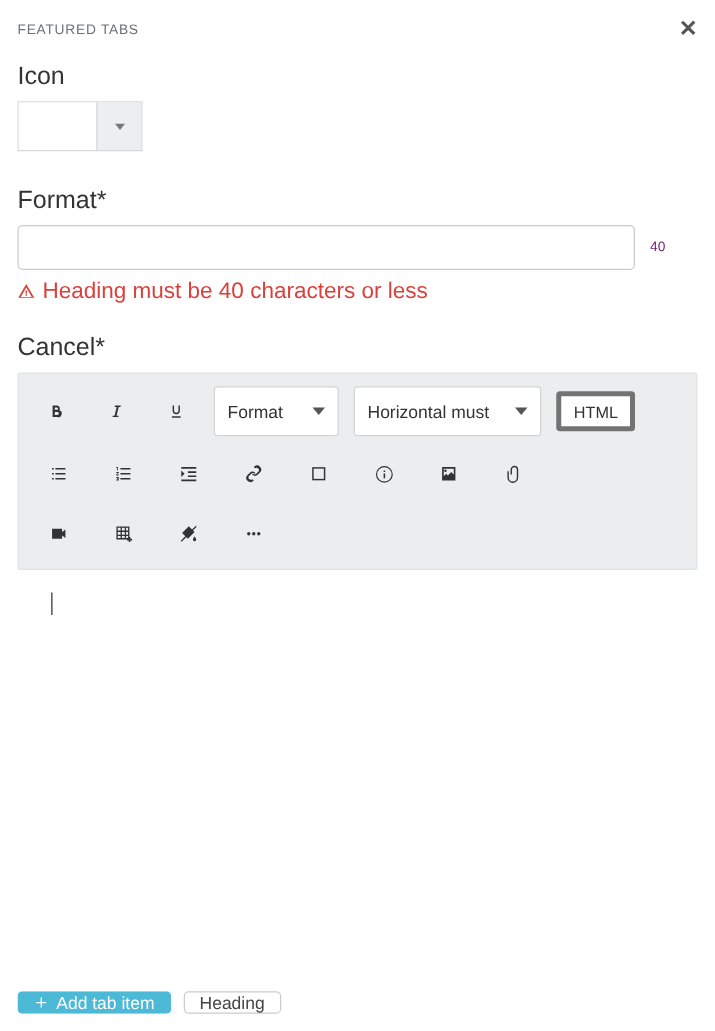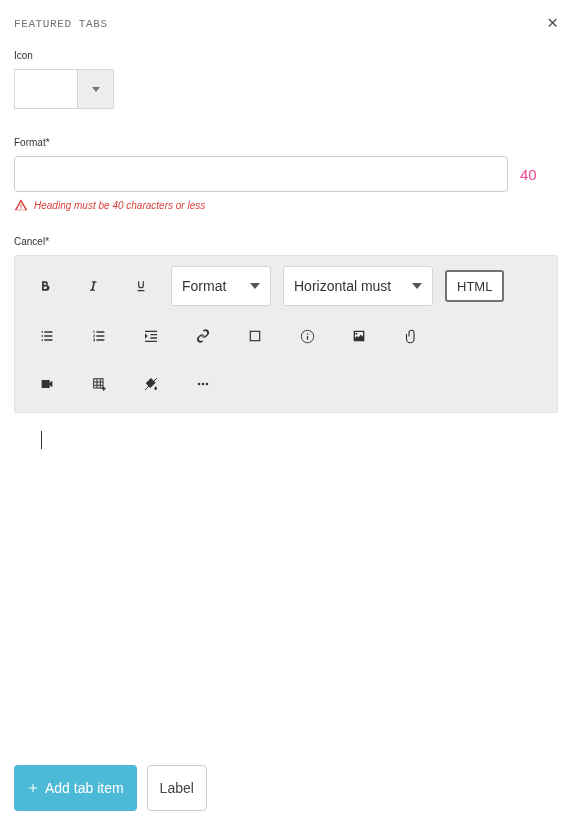--- a/index.html
+++ b/index.html
@@ -13,38 +13,37 @@
     height: 825px;
     position: relative;
   }
   .container {
     padding: 14px;
   }
   .header-row {
     display: flex;
     justify-content: space-between;
     align-items: flex-start;
-    font-family: Liberation Mono, monospace;
   }
   .section-title {
     font-size: 11px;
     letter-spacing: 0.6px;
     color: #6b7177;
     text-transform: uppercase;
     margin: 4px 0 20px 0;
   }
   .close-x {
     font-size: 18px;
     color: #555;
     cursor: pointer;
     line-height: 1;
     font-weight: bold;
   }
   .field-label {
-    font-size: 10px;
+    font-size: 20px;
     color: #333;
     margin-bottom: 8px;
     display: block;
   }
   .icon-picker {
     display: inline-flex;
     border: 1px solid #d7d7d7;
     height: 40px;
     margin-bottom: 28px;
   }
@@ -68,31 +67,30 @@
   }
   .label-input {
     flex: 0 0 494px;
     height: 36px;
     border: 1px solid #ccc;
     border-radius: 4px;
     padding: 0 10px;
     font-size: 14px;
   }
   .char-count {
-    color: #ec4899;
-    font-size: 15px;
+    color: #701a75;
+    font-size: 11px;
   }
   .error-row {
     display: flex;
     align-items: center;
     gap: 6px;
     color: #d9413c;
-    font-size: 10px;
+    font-size: 18px;
     margin-bottom: 24px;
-    font-style: italic;
   }
   .error-row svg { flex-shrink: 0; }
   .toolbar {
     background: #ebedee;
     border: 1px solid #e0e2e3;
     border-radius: 2px;
     padding: 10px 6px;
     display: flex;
     flex-wrap: wrap;
     align-items: center;
@@ -120,21 +118,21 @@
     gap: 14px;
     font-size: 14px;
     color: #333;
     margin: 0 6px;
     cursor: pointer;
   }
   .tselect.format { width: 100px; }
   .tselect.hr { width: 150px; }
   .html-btn {
     background: #fff;
-    border: 2px solid #737373;
+    border: 4px solid #737373;
     border-radius: 3px;
     height: 32px;
     padding: 0 10px;
     font-size: 13px;
     display: flex;
     align-items: center;
     margin-left: 6px;
     cursor: pointer;
   }
   .toolbar-row2 {
@@ -157,21 +155,21 @@
   }
   @keyframes blink { 50% { opacity: 0; } }
   .footer {
     position: absolute;
     left: 14px;
     bottom: 14px;
     display: flex;
     gap: 10px;
   }
   .btn {
-    height: 46px;
+    height: 18px;
     padding: 0 12px;
     border-radius: 4px;
     font-size: 14px;
     display: inline-flex;
     align-items: center;
     gap: 6px;
     cursor: pointer;
     border: 1px solid transparent;
   }
   .btn-primary {
@@ -341,15 +339,15 @@
 </div>
 
 <div class="footer">
   <div class="btn btn-primary">
     <svg width="12" height="12" viewBox="0 0 24 24">
         <path fill="#fff" d="M11 4h2v7h7v2h-7v7h-2v-7H4v-2h7V4z"></path>
       </svg>
     <span>Add tab item</span>
   </div>
   <div class="btn btn-secondary">
-    <span>Label</span>
+    <span>Heading</span>
   </div>
 </div>
 
 </body></html>

